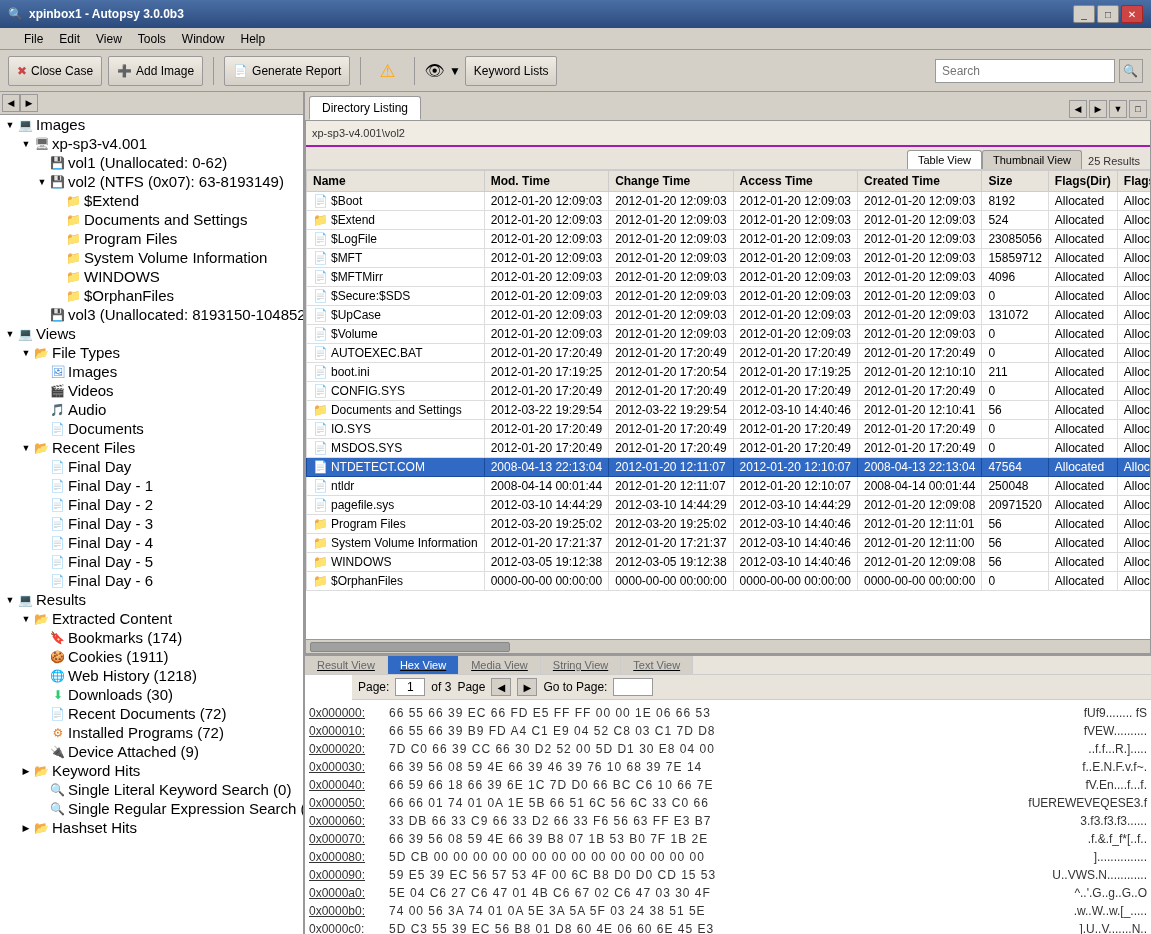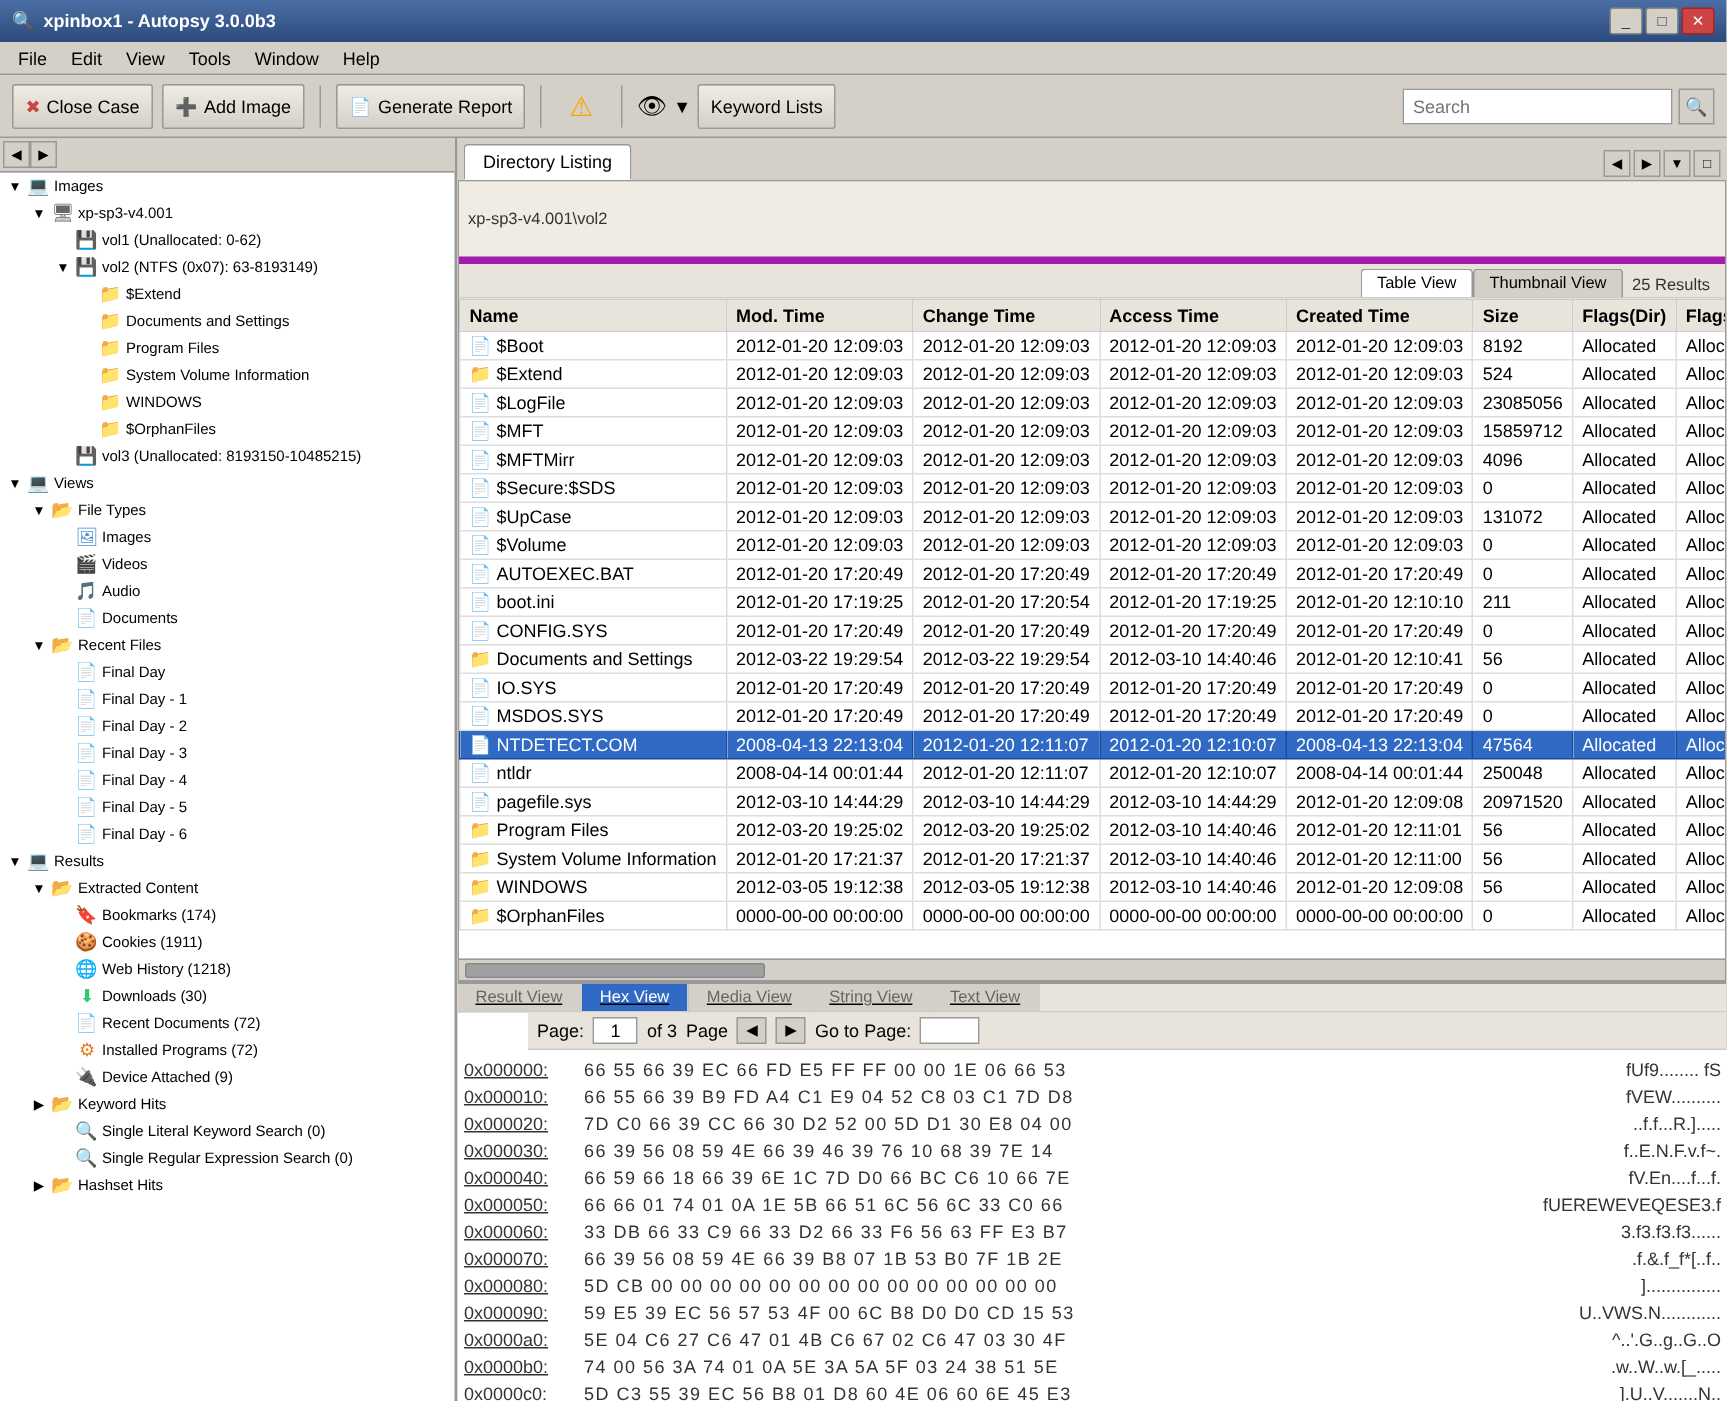--- a/index.html
+++ b/index.html
@@ -8,21 +8,21 @@
     
     .title-bar { background: linear-gradient(to bottom, #4a6fa5, #2c4a7c); color: white; height: 28px; display: flex; align-items: center; padding: 0 8px; justify-content: space-between; }
     .title-bar-left { display: flex; align-items: center; gap: 6px; font-size: 12px; font-weight: bold; }
     .title-bar-controls { display: flex; gap: 2px; }
     .title-btn { width: 22px; height: 18px; border: 1px solid #888; cursor: pointer; display: flex; align-items: center; justify-content: center; font-size: 10px; color: #333; border-radius: 2px; }
     .title-btn.min { background: #d4d0c8; }
     .title-btn.max { background: #d4d0c8; }
     .title-btn.close { background: #cc4444; color: white; border-color: #aa2222; }
     
     
-    .menu-bar { background: #d4d0c8; height: 22px; display: flex; align-items: center; padding: 0 4px; border-bottom: 1px solid #999; }
+    .menu-bar { background: #d4d0c8; height: 22px; display: flex; align-items: center; padding: 0 16px; border-bottom: 1px solid #999; }
     .menu-item { padding: 2px 8px; cursor: pointer; font-size: 12px; }
     
     
     .toolbar { background: #d4d0c8; height: 42px; display: flex; align-items: center; padding: 0 8px; gap: 6px; border-bottom: 1px solid #999; }
     .toolbar-btn { display: flex; align-items: center; gap: 4px; padding: 4px 8px; background: linear-gradient(to bottom, #f0ece4, #d4d0c8); border: 1px solid #999; cursor: pointer; border-radius: 2px; height: 30px; }
     .toolbar-sep { width: 1px; height: 28px; background: #999; margin: 0 4px; }
     .search-container { margin-left: auto; display: flex; align-items: center; gap: 4px; }
     .search-box { width: 180px; height: 24px; border: 1px solid #999; padding: 2px 6px; background: white; }
     .warning-icon { color: #ffa500; font-size: 18px; margin: 0 8px; }
     .keyword-section { display: flex; align-items: center; gap: 4px; }
@@ -38,21 +38,21 @@
     
     
     .tab-bar { background: #d4d0c8; padding: 4px 4px 0; display: flex; align-items: flex-end; }
     .tab { padding: 4px 12px; border: 1px solid #999; border-bottom: none; cursor: pointer; background: #d4d0c8; border-radius: 3px 3px 0 0; }
     .tab.active { background: white; border-bottom: 1px solid white; z-index: 1; }
     
     
     .content-area { background: white; flex: 1; display: flex; flex-direction: column; border: 1px solid #999; margin: 0; overflow: hidden; }
     
     
-    .breadcrumb { padding: 19px 6px; font-size: 11px; color: #333; background: #f0ece4; border-bottom: 5px solid #a21caf; }
+    .breadcrumb { padding: 6px 6px; font-size: 11px; color: #333; background: #f0ece4; border-bottom: 2px solid #a21caf; }
     
     
     .sub-tab-bar { display: flex; padding: 3px 4px 0; background: #e8e4dc; border-bottom: 1px solid #ccc; align-items: flex-end; justify-content: flex-end; }
     .sub-tab-left { display: flex; }
     .sub-tab { padding: 3px 10px; border: 1px solid #999; border-bottom: none; cursor: pointer; background: #d4d0c8; border-radius: 3px 3px 0 0; font-size: 11px; }
     .sub-tab.active { background: white; }
     .result-count { font-size: 11px; color: #333; padding: 2px 6px; }
     
     
     .file-table { width: 100%; border-collapse: collapse; font-size: 11px; }
@@ -74,21 +74,21 @@
     .hex-nav input { width: 40px; height: 18px; border: 1px solid #999; padding: 1px 3px; text-align: center; }
     .hex-nav-btn { width: 20px; height: 18px; background: #d4d0c8; border: 1px solid #999; cursor: pointer; display: flex; align-items: center; justify-content: center; font-size: 10px; }
     .hex-line { display: flex; gap: 0; line-height: 1.5; }
     .hex-addr { color: #333; width: 80px; flex-shrink: 0; text-decoration: underline; }
     .hex-bytes { flex: 1; color: #333; letter-spacing: 1px; }
     .hex-ascii { color: #333; width: 130px; text-align: right; }
     .tree-item { display: flex; align-items: center; padding: 1px 2px; cursor: pointer; white-space: nowrap; }
     .tree-indent { display: inline-block; width: 16px; flex-shrink: 0; }
     .tree-expand { width: 16px; height: 16px; display: inline-flex; align-items: center; justify-content: center; cursor: pointer; flex-shrink: 0; font-size: 9px; }
     .tree-icon { width: 16px; height: 16px; display: inline-flex; align-items: center; justify-content: center; flex-shrink: 0; margin-right: 2px; }
-    .tree-label { font-size: 10px; }
+    .tree-label { font-size: 15px; }
     
     
     ::-webkit-scrollbar { width: 14px; height: 14px; }
     ::-webkit-scrollbar-track { background: #d4d0c8; }
     ::-webkit-scrollbar-thumb { background: #a0a0a0; border: 1px solid #888; }
     
     
     .icon-folder { color: #f0c040; }
   </style>
 </head>

